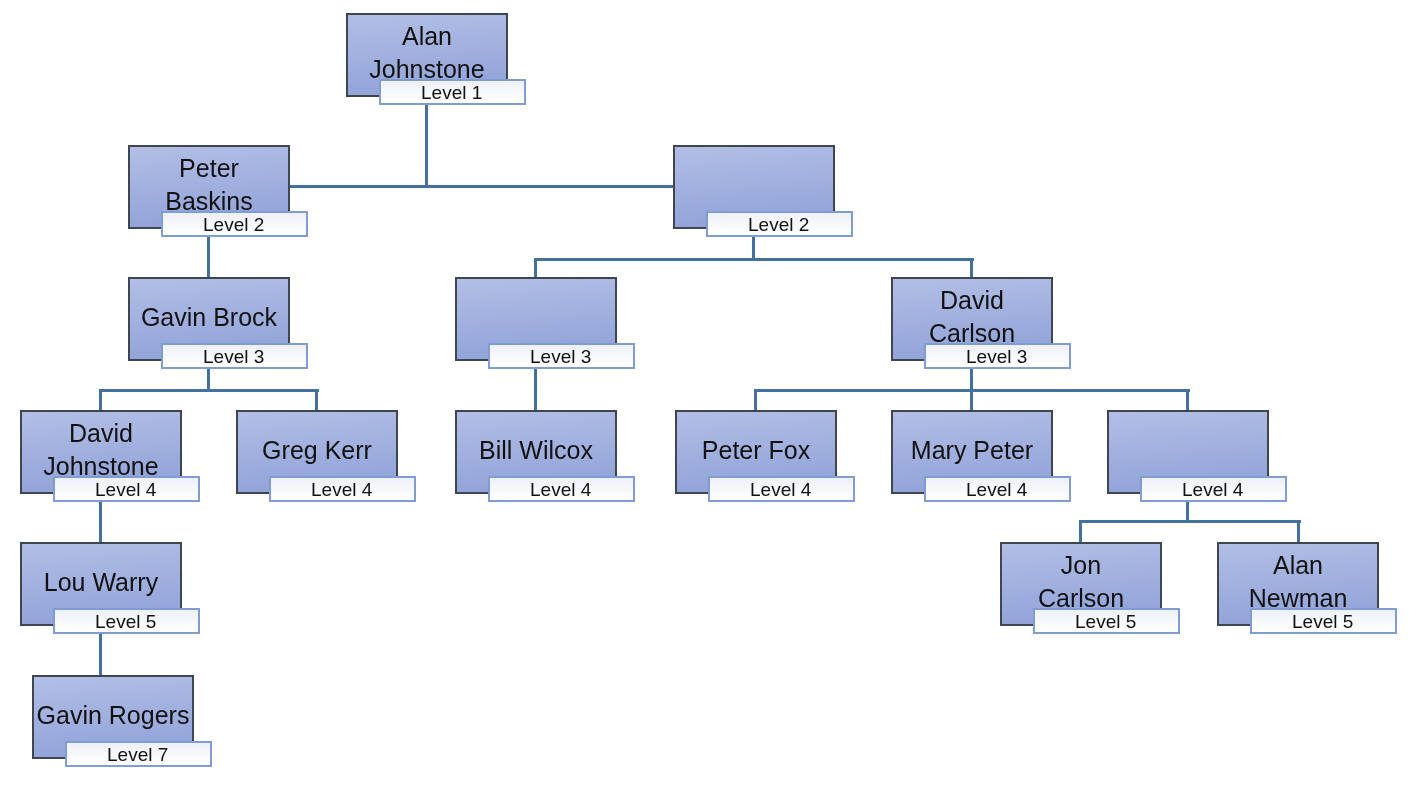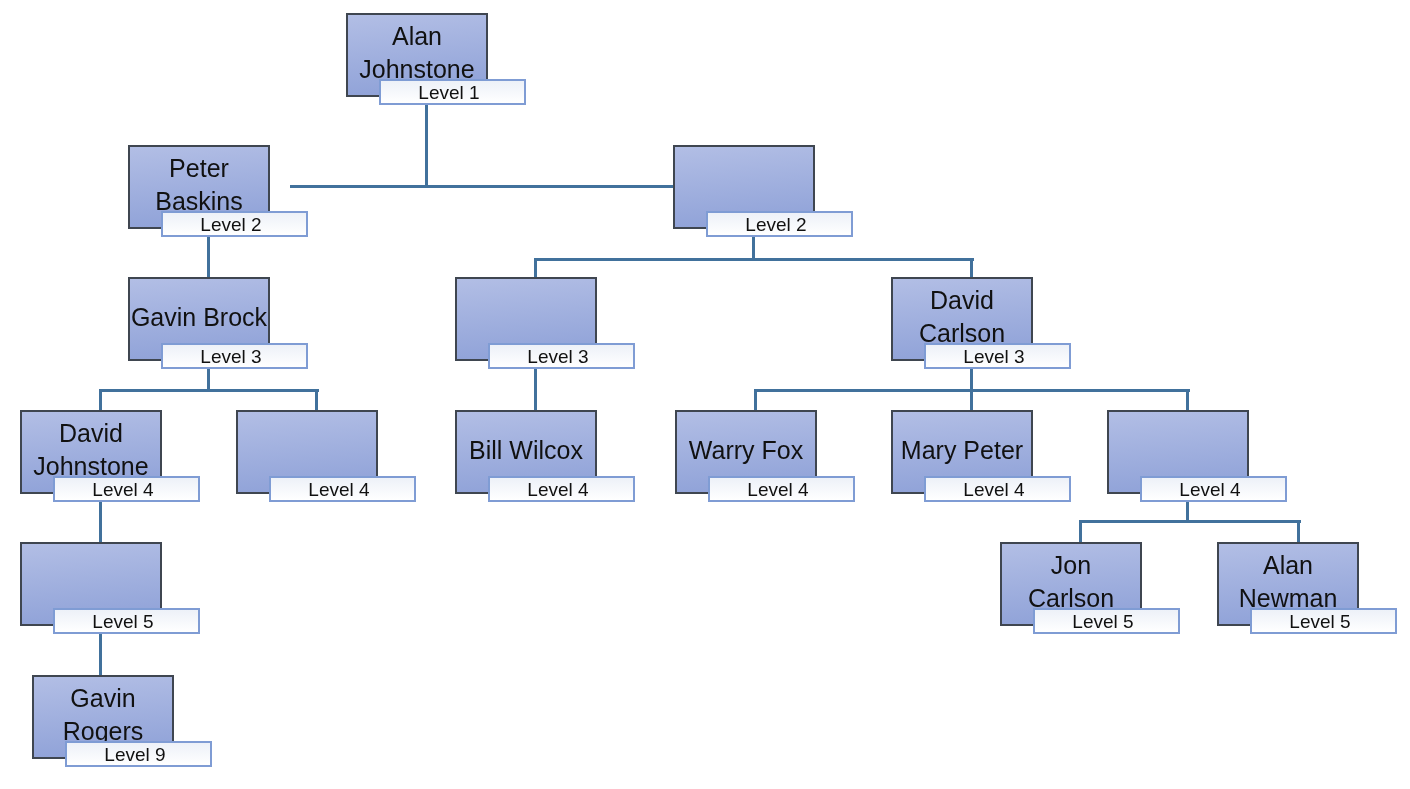--- a/index.html
+++ b/index.html
@@ -21,21 +21,21 @@
     background:var(--background);
     overflow:hidden;
   }
   
   .hl,.vl{position:absolute;background:var(--connector);}
   .hl{height:3px;}
   .vl{width:3px;}
   
   .node{
     position:absolute;
-    width:142px;height:84px;
+    width:162px;height:84px;
     box-sizing:border-box;
     border:2px solid var(--node-border);
     background:linear-gradient(175deg,var(--node-fill-top),var(--node-fill-bottom));
     text-decoration:underline;
   }
   .name{
     position:absolute;left:0;right:0;top:0;bottom:4px;
     display:flex;align-items:center;justify-content:center;
     text-align:center;
     font-size:25px;line-height:33px;
@@ -44,22 +44,23 @@
   }
   .badge{
     position:absolute;
     left:31px;top:64px;
     width:147px;height:26px;
     box-sizing:border-box;
     border:2px solid var(--label-border);
     background:linear-gradient(var(--label-fill-top),var(--label-fill-bottom));
     font-size:19px;line-height:23px;
     color:var(--text);
-    text-align:center;
+    text-align:left;
     padding-right:7px;
+    padding-left:40px;
   }
 </style>
 </head>
 <body>
 
 <div class="canvas">
 
   <div class="vl" style="left:425px;top:104px;height:84px"></div>
   <div class="hl" style="left:290px;top:185px;width:383px"></div>
 
@@ -122,56 +123,58 @@
     <div class="badge">Level 3</div>
   </div>
 
   <div class="node" style="left:20px;top:410px">
     <div class="name">David
 Johnstone</div>
     <div class="badge">Level 4</div>
   </div>
 
   <div class="node" style="left:236px;top:410px">
+    <div class="name">Greg Kerr</div>
     <div class="badge">Level 4</div>
   </div>
 
   <div class="node" style="left:455px;top:410px">
     <div class="name">Bill Wilcox</div>
     <div class="badge">Level 4</div>
   </div>
 
   <div class="node" style="left:675px;top:410px">
-    <div class="name">Warry Fox</div>
+    <div class="name">Peter Fox</div>
     <div class="badge">Level 4</div>
   </div>
 
   <div class="node" style="left:891px;top:410px">
     <div class="name">Mary Peter</div>
     <div class="badge">Level 4</div>
   </div>
 
   <div class="node" style="left:1107px;top:410px">
     <div class="badge">Level 4</div>
   </div>
 
   <div class="node" style="left:20px;top:542px">
+    <div class="name">Lou Warry</div>
     <div class="badge">Level 5</div>
   </div>
 
   <div class="node" style="left:1000px;top:542px">
     <div class="name">Jon
 Carlson</div>
     <div class="badge">Level 5</div>
   </div>
 
   <div class="node" style="left:1217px;top:542px">
     <div class="name">Alan
 Newman</div>
     <div class="badge">Level 5</div>
   </div>
 
   <div class="node" style="left:32px;top:675px">
     <div class="name">Gavin Rogers</div>
-    <div class="badge">Level 9</div>
+    <div class="badge">Level 7</div>
   </div>
 
 </div>
 
 </body></html>

